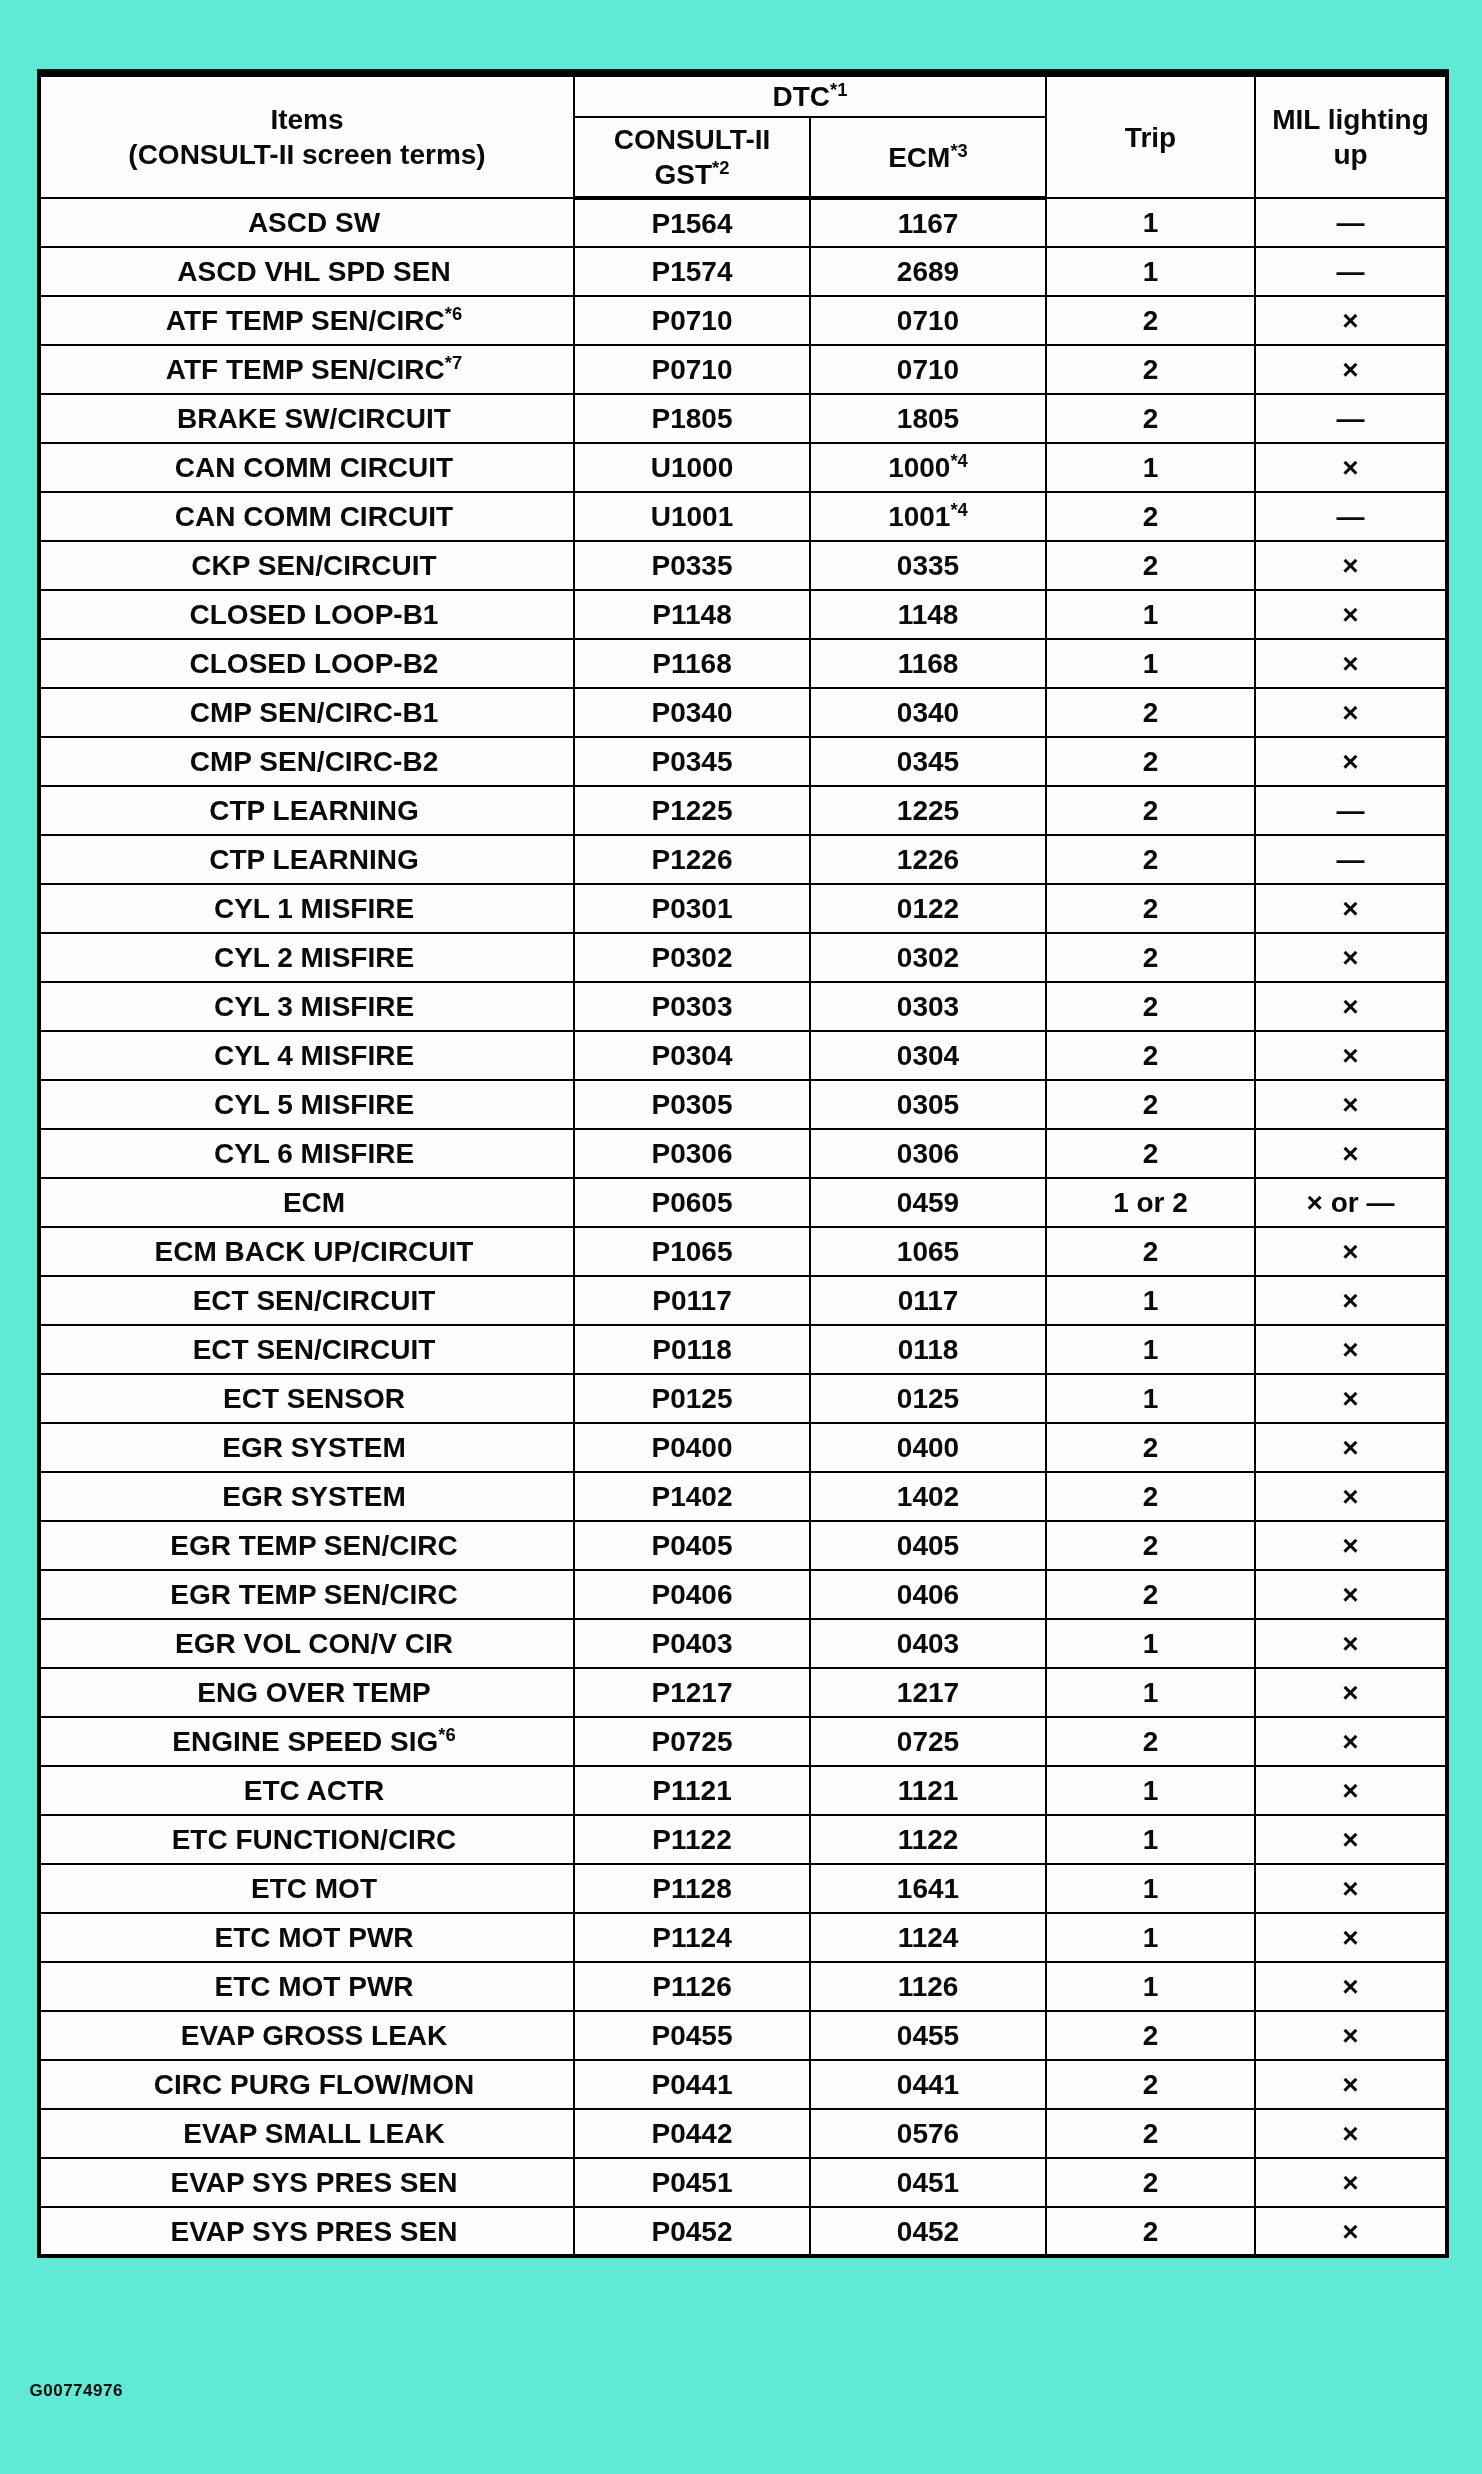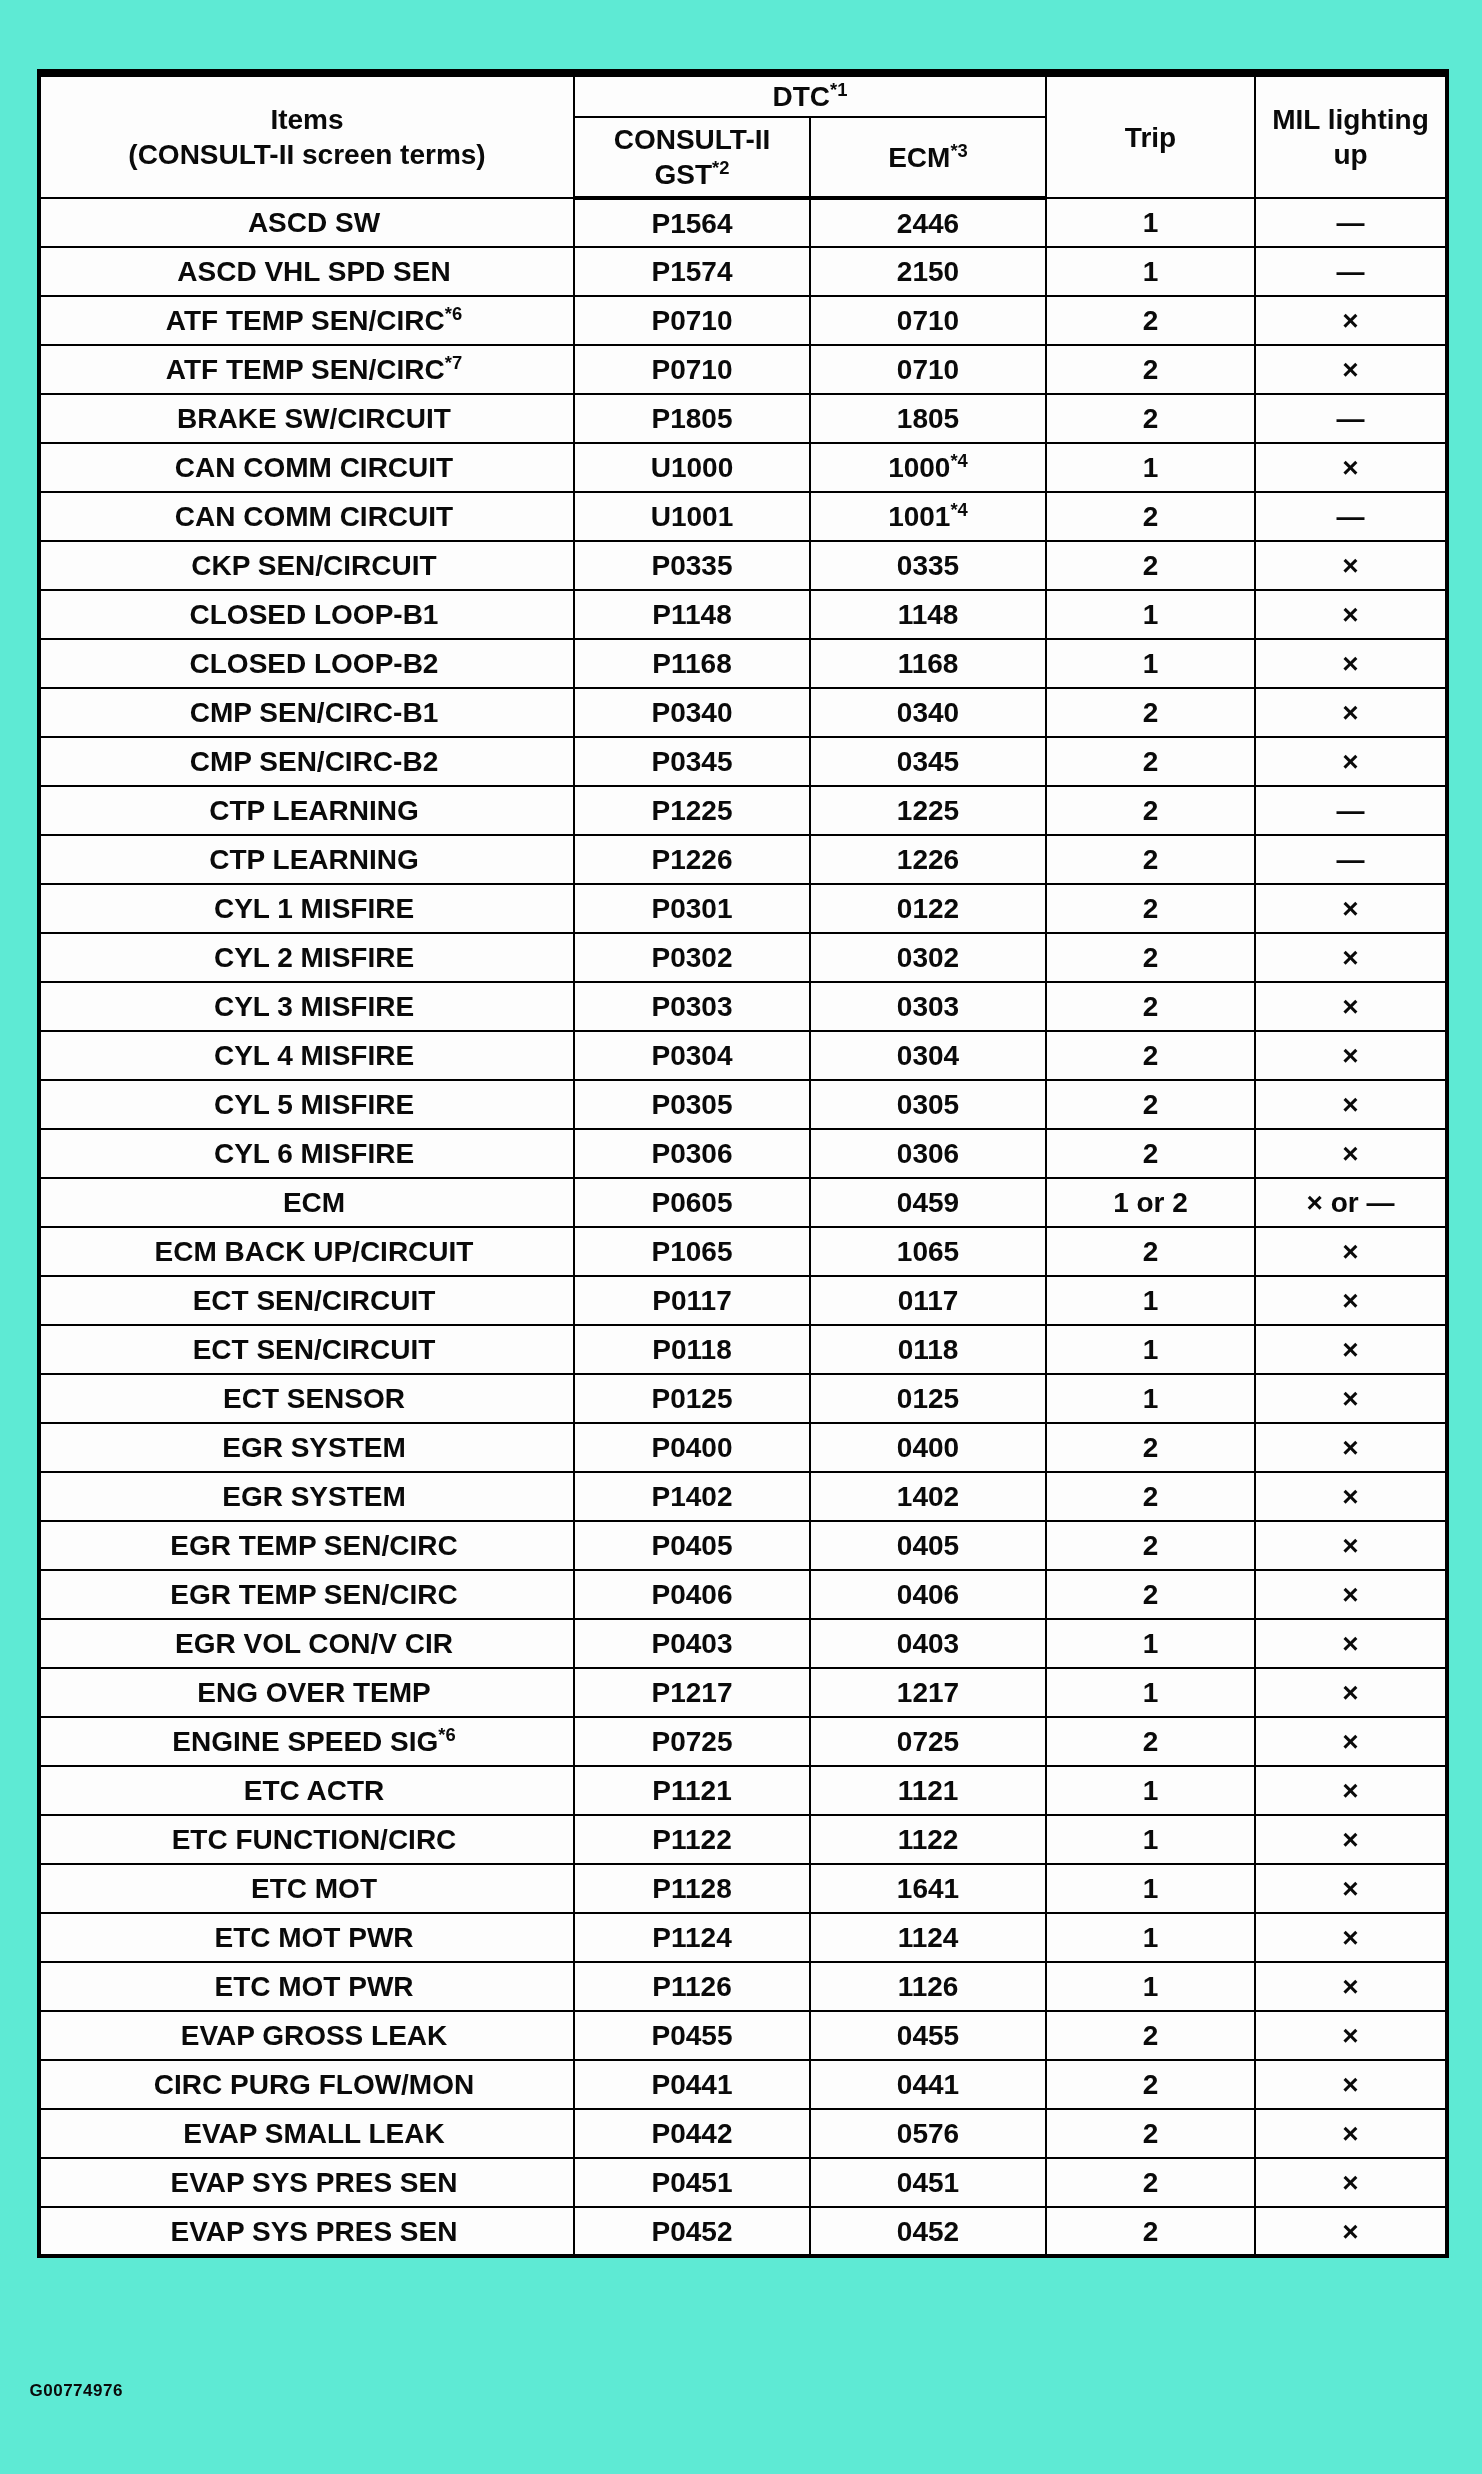--- a/index.html
+++ b/index.html
@@ -79,28 +79,28 @@
       </tr>
       <tr class="head-row-2">
         <th>CONSULT-II<br>GST<sup>*2</sup></th>
         <th>ECM<sup>*3</sup></th>
       </tr>
     </thead>
     <tbody>
         <tr>
           <td class="c-item">ASCD SW</td>
           <td>P1564</td>
-          <td>2446</td>
+          <td>1167</td>
           <td>1</td>
           <td>—</td>
         </tr>
         <tr>
           <td class="c-item">ASCD VHL SPD SEN</td>
           <td>P1574</td>
-          <td>2150</td>
+          <td>2689</td>
           <td>1</td>
           <td>—</td>
         </tr>
         <tr>
           <td class="c-item">ATF TEMP SEN/CIRC<sup>*6</sup></td>
           <td>P0710</td>
           <td>0710</td>
           <td>2</td>
           <td>×</td>
         </tr>

